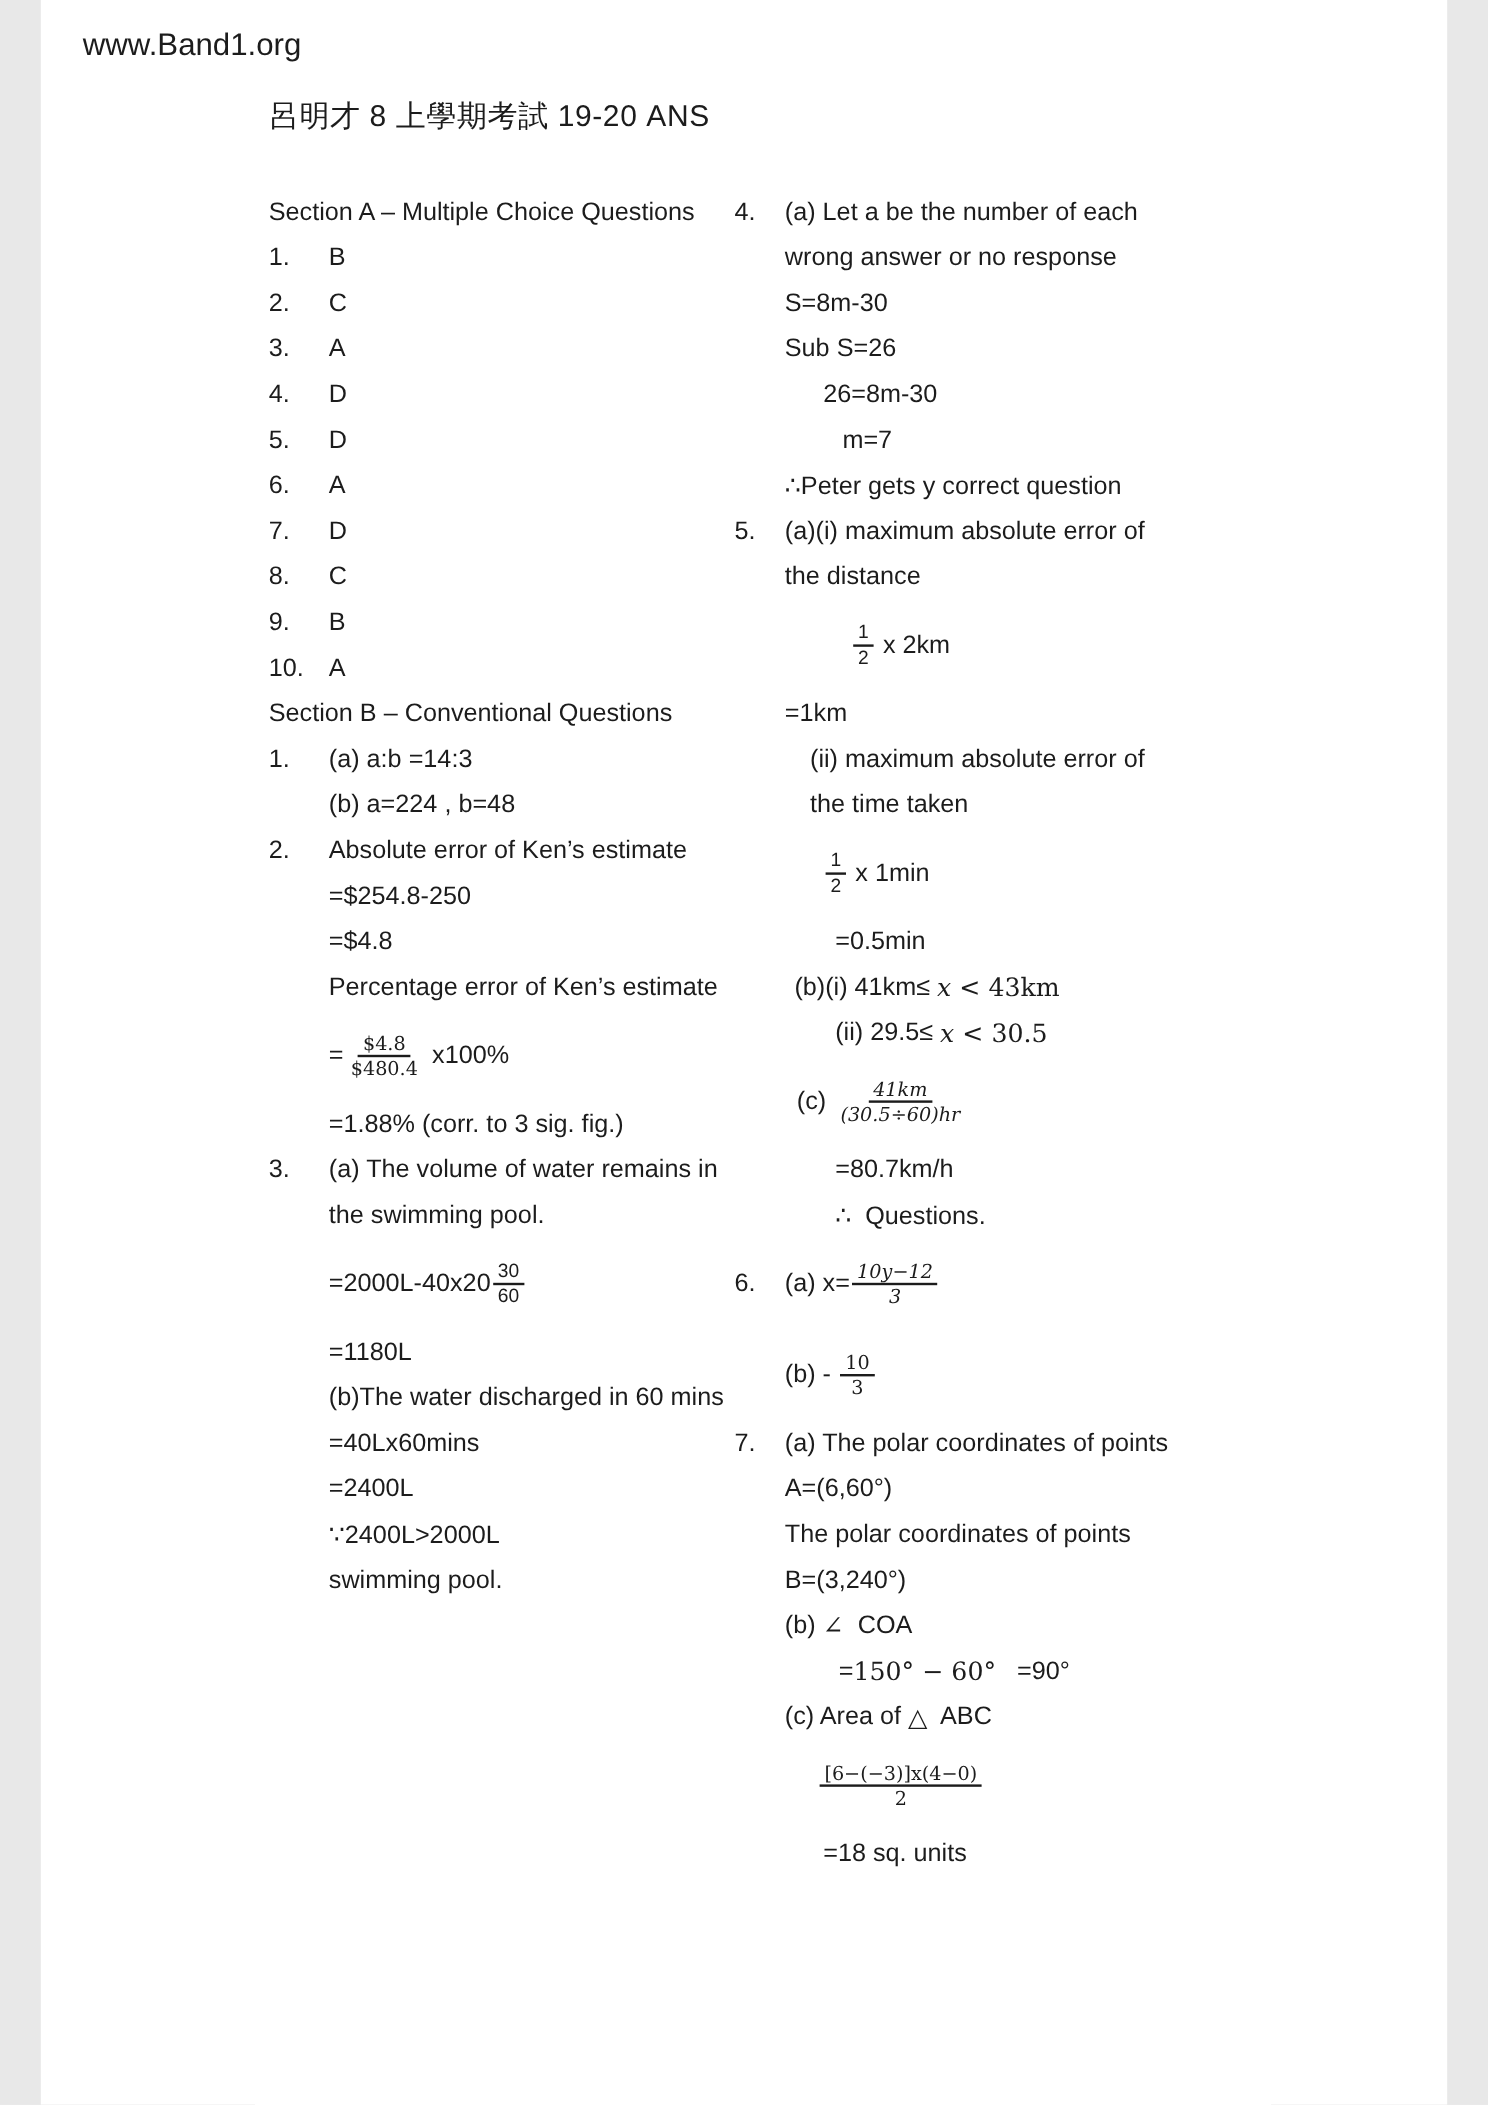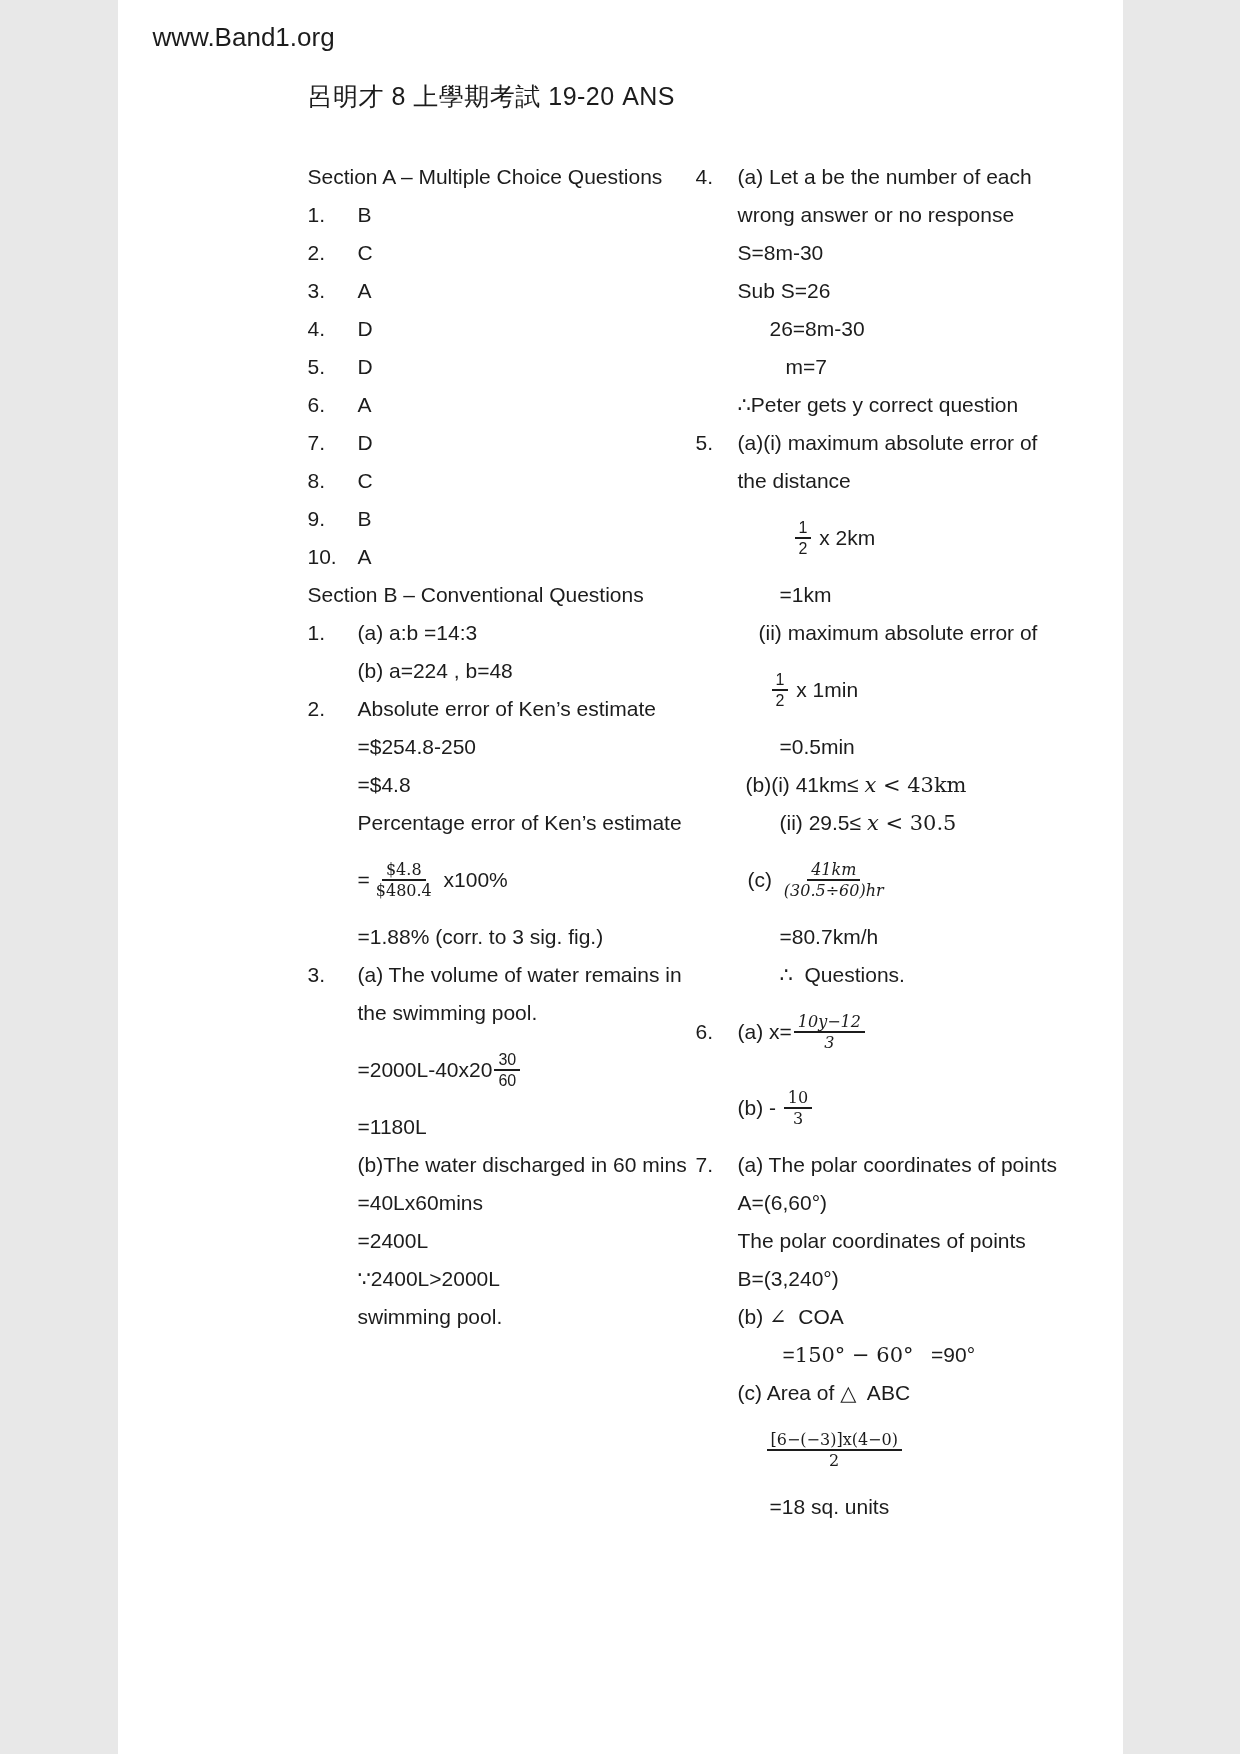--- a/index.html
+++ b/index.html
@@ -1,18 +1,18 @@
 <!DOCTYPE html>
 <html><head>
 <meta charset="utf-8">
 <style>
   html, body { margin: 0; padding: 0; background: #e8e8e8; }
   .page {
     position: relative;
-    width: 1005px;
+    width: 1172px;
     height: 1754px;
     margin: 0 auto;
     background: #ffffff;
     color: #1c1c1c;
     font-family: "Liberation Sans", sans-serif;
     overflow: hidden;
   }
   .watermark {
     position: absolute;
     left: 35px;
@@ -219,25 +219,29 @@
       <div class="line">
         <span class="num"></span>
         <span class="content"><span>the distance</span></span>
       </div>
       <div class="line tall">
         <span class="num"></span>
         <span class="content" style="margin-left: 55px;"><span class="frac"><span class="top">1</span><span class="bot">2</span></span><span> x 2km</span></span>
       </div>
       <div class="line">
         <span class="num"></span>
-        <span class="content" style="margin-left: 42px;"><span>=1km</span></span>
+        <span class="content" style=""><span>=1km</span></span>
       </div>
       <div class="line">
         <span class="num"></span>
         <span class="content" style="margin-left: 21px;"><span>(ii) maximum absolute error of</span></span>
+      </div>
+      <div class="line">
+        <span class="num"></span>
+        <span class="content" style="margin-left: 21px;"><span>the time taken</span></span>
       </div>
       <div class="line tall">
         <span class="num"></span>
         <span class="content" style="margin-left: 32px;"><span class="frac"><span class="top">1</span><span class="bot">2</span></span><span> x 1min</span></span>
       </div>
       <div class="line">
         <span class="num"></span>
         <span class="content" style="margin-left: 42px;"><span>=0.5min</span></span>
       </div>
       <div class="line">

